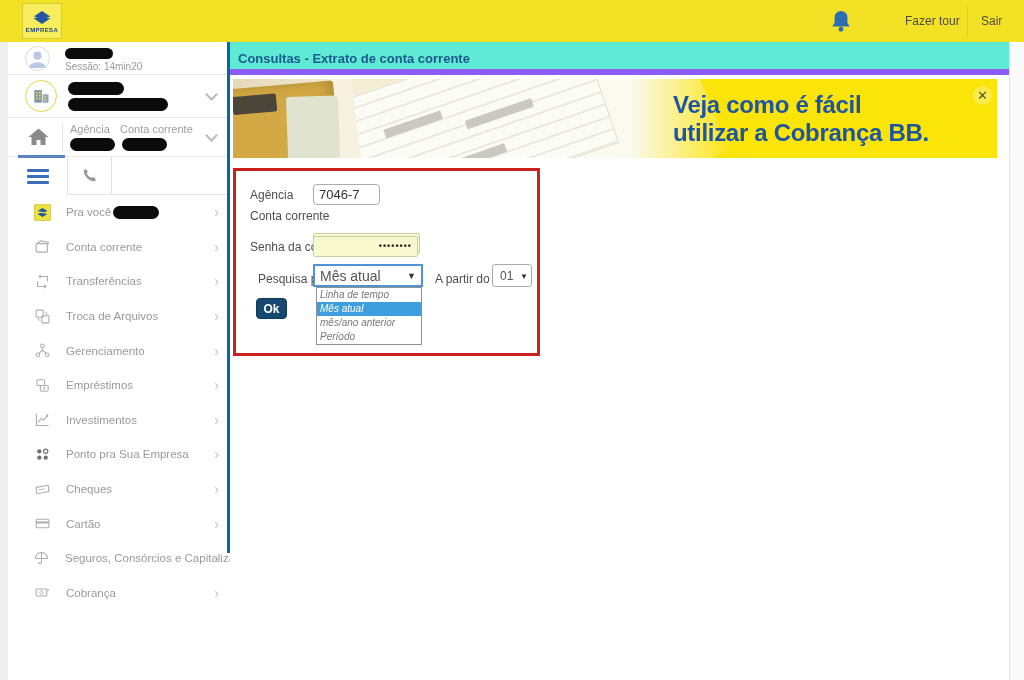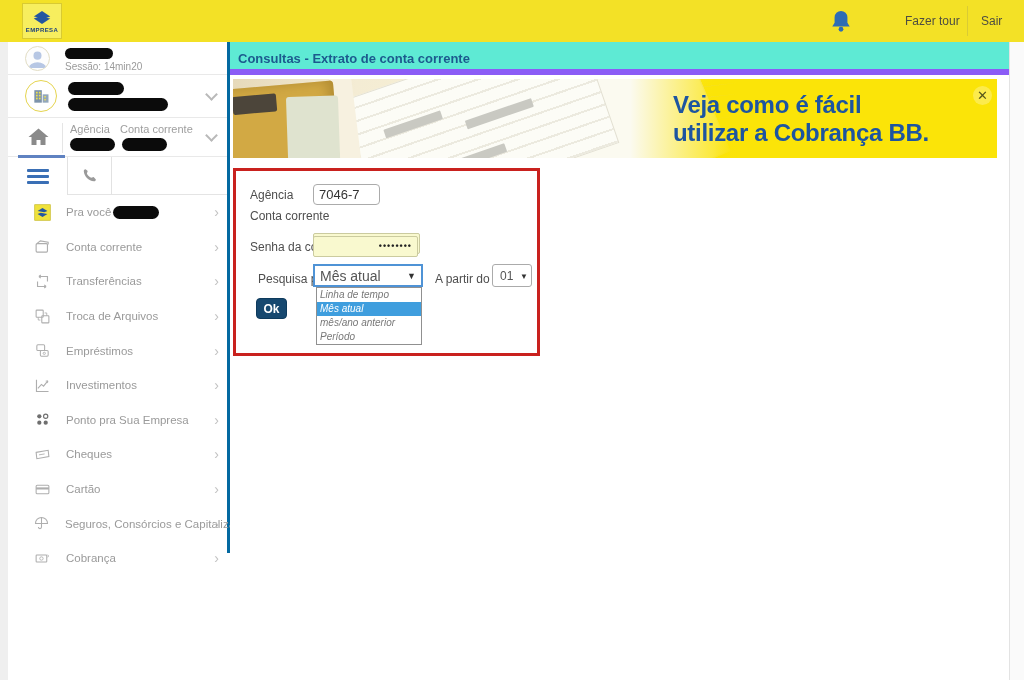--- a/index.html
+++ b/index.html
@@ -245,20 +245,32 @@
               <rect x="11" y="11" width="10" height="10" rx="1"></rect>
               <path d="M6 13 v4 h3 M18 11 v-4 h-3" stroke-width="1.2"></path>
             </svg>
         </span>
         <span class="menu-label">Troca de Arquivos</span>
         <span class="menu-chev"></span>
       </li>
       <li class="menu-item">
         <span class="menu-icon">
           <svg width="17" height="17" viewBox="0 0 24 24" fill="none" stroke="#aeaeae" stroke-width="1.5">
+              <circle cx="12" cy="5.5" r="2.6"></circle>
+              <circle cx="5.5" cy="18" r="2.6"></circle>
+              <circle cx="18.5" cy="18" r="2.6"></circle>
+              <path d="M12 8 v4 M12 12 L6.8 15.8 M12 12 L17.2 15.8"></path>
+            </svg>
+        </span>
+        <span class="menu-label">Gerenciamento</span>
+        <span class="menu-chev"></span>
+      </li>
+      <li class="menu-item">
+        <span class="menu-icon">
+          <svg width="17" height="17" viewBox="0 0 24 24" fill="none" stroke="#aeaeae" stroke-width="1.5">
               <rect x="4" y="4" width="11" height="8" rx="1.5"></rect>
               <rect x="9" y="12" width="11" height="8" rx="1.5"></rect>
               <circle cx="14.5" cy="16" r="1.6" stroke-width="1.2"></circle>
             </svg>
         </span>
         <span class="menu-label">Empréstimos</span>
         <span class="menu-chev"></span>
       </li>
       <li class="menu-item">
         <span class="menu-icon">

